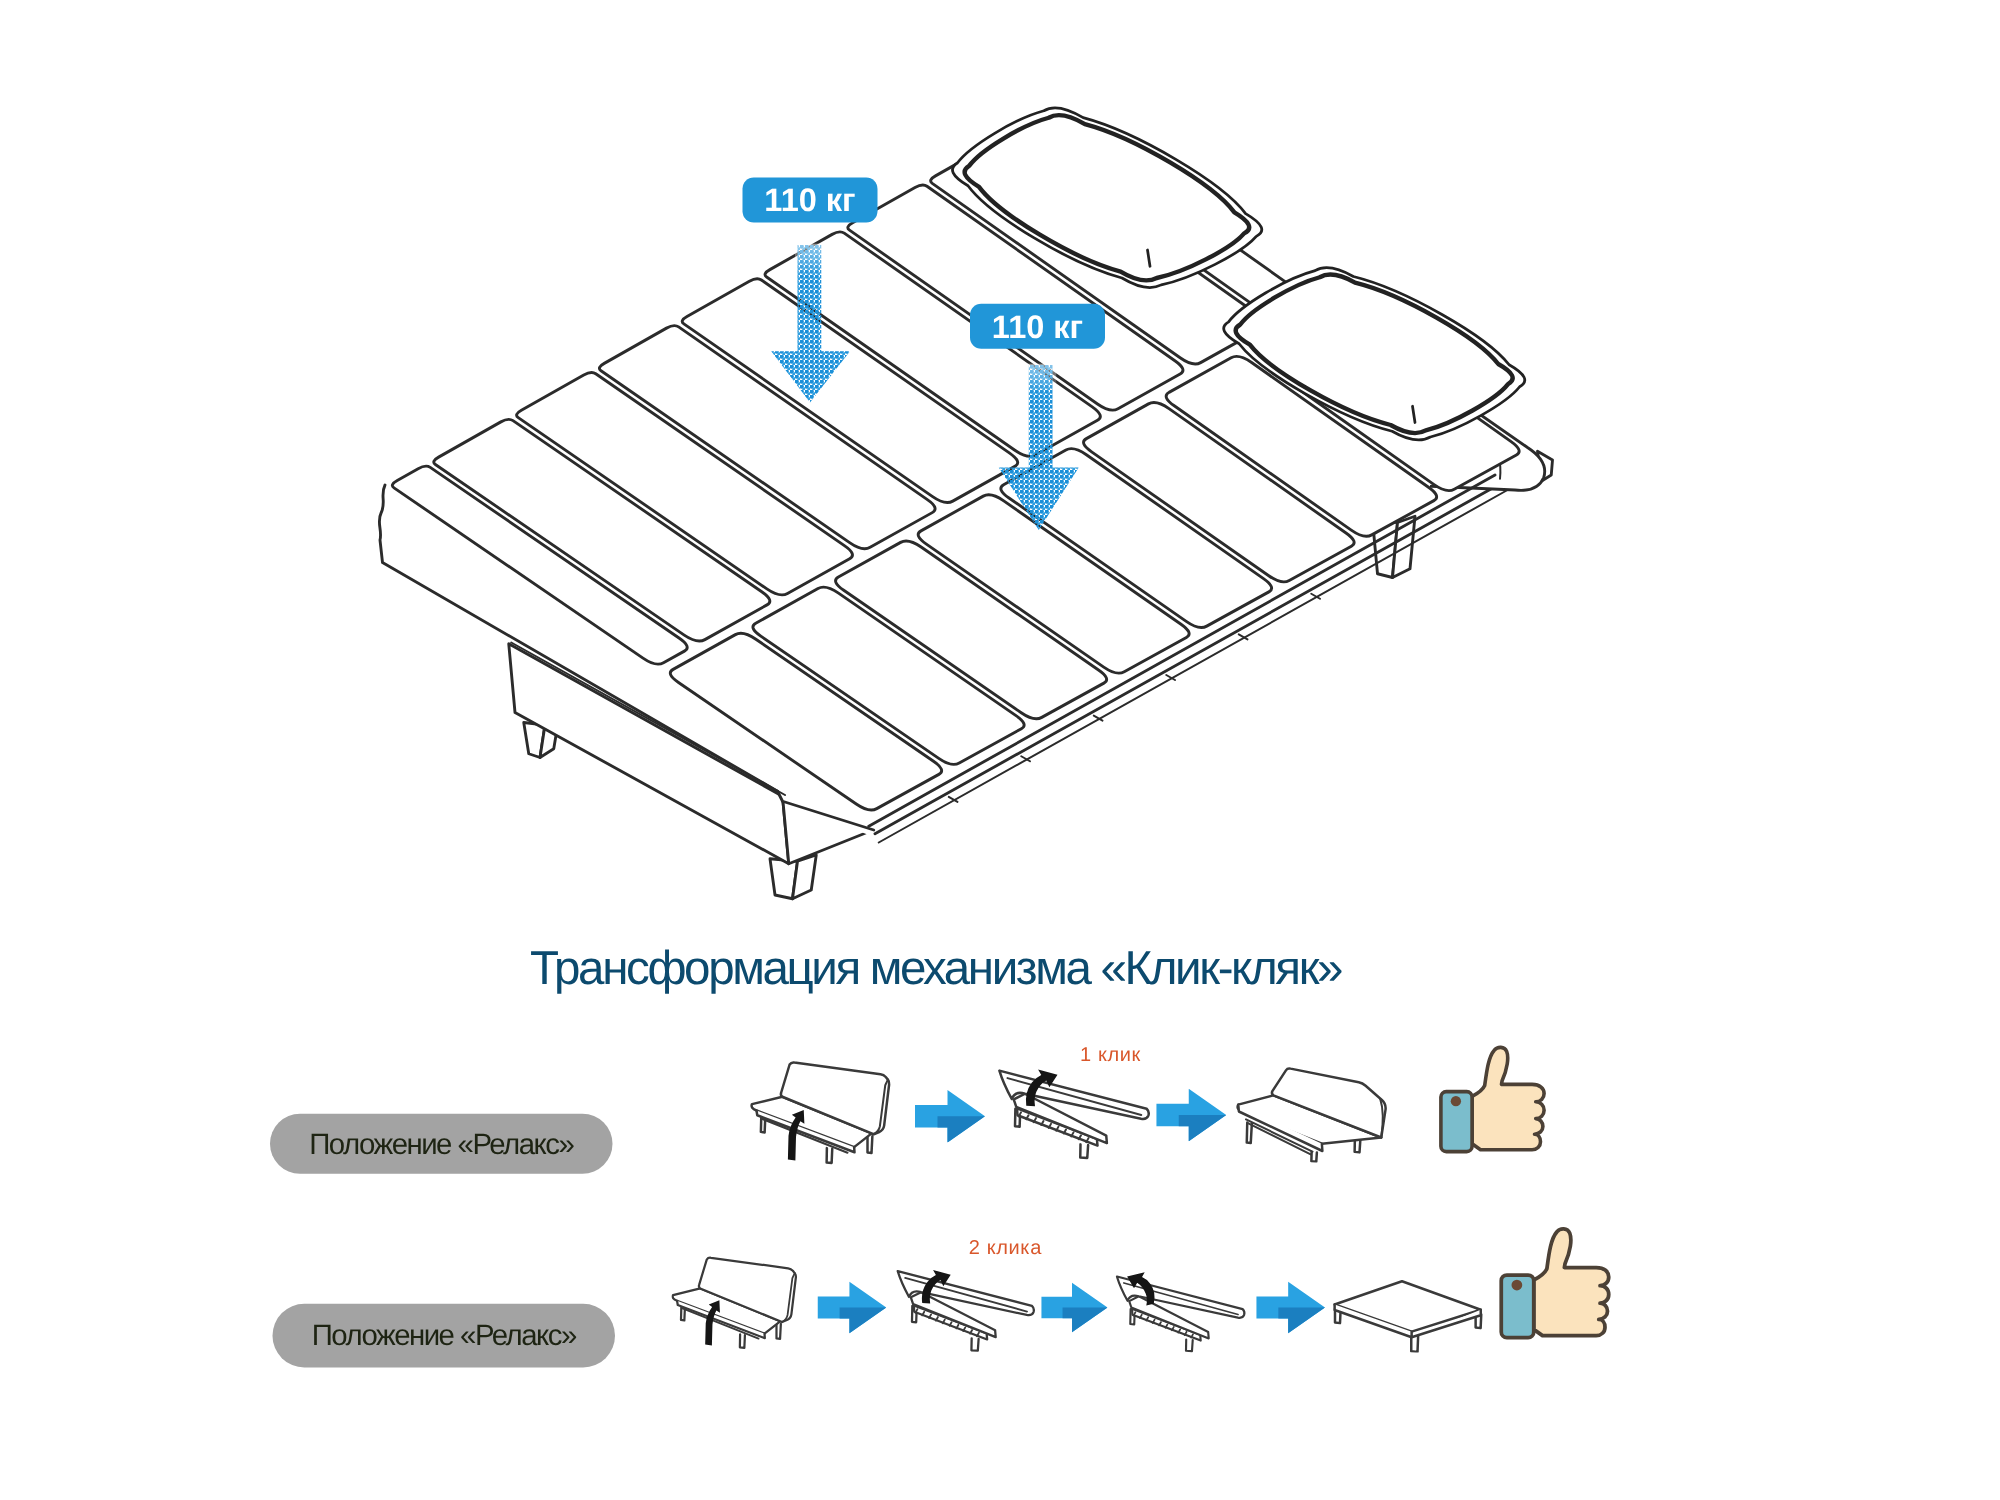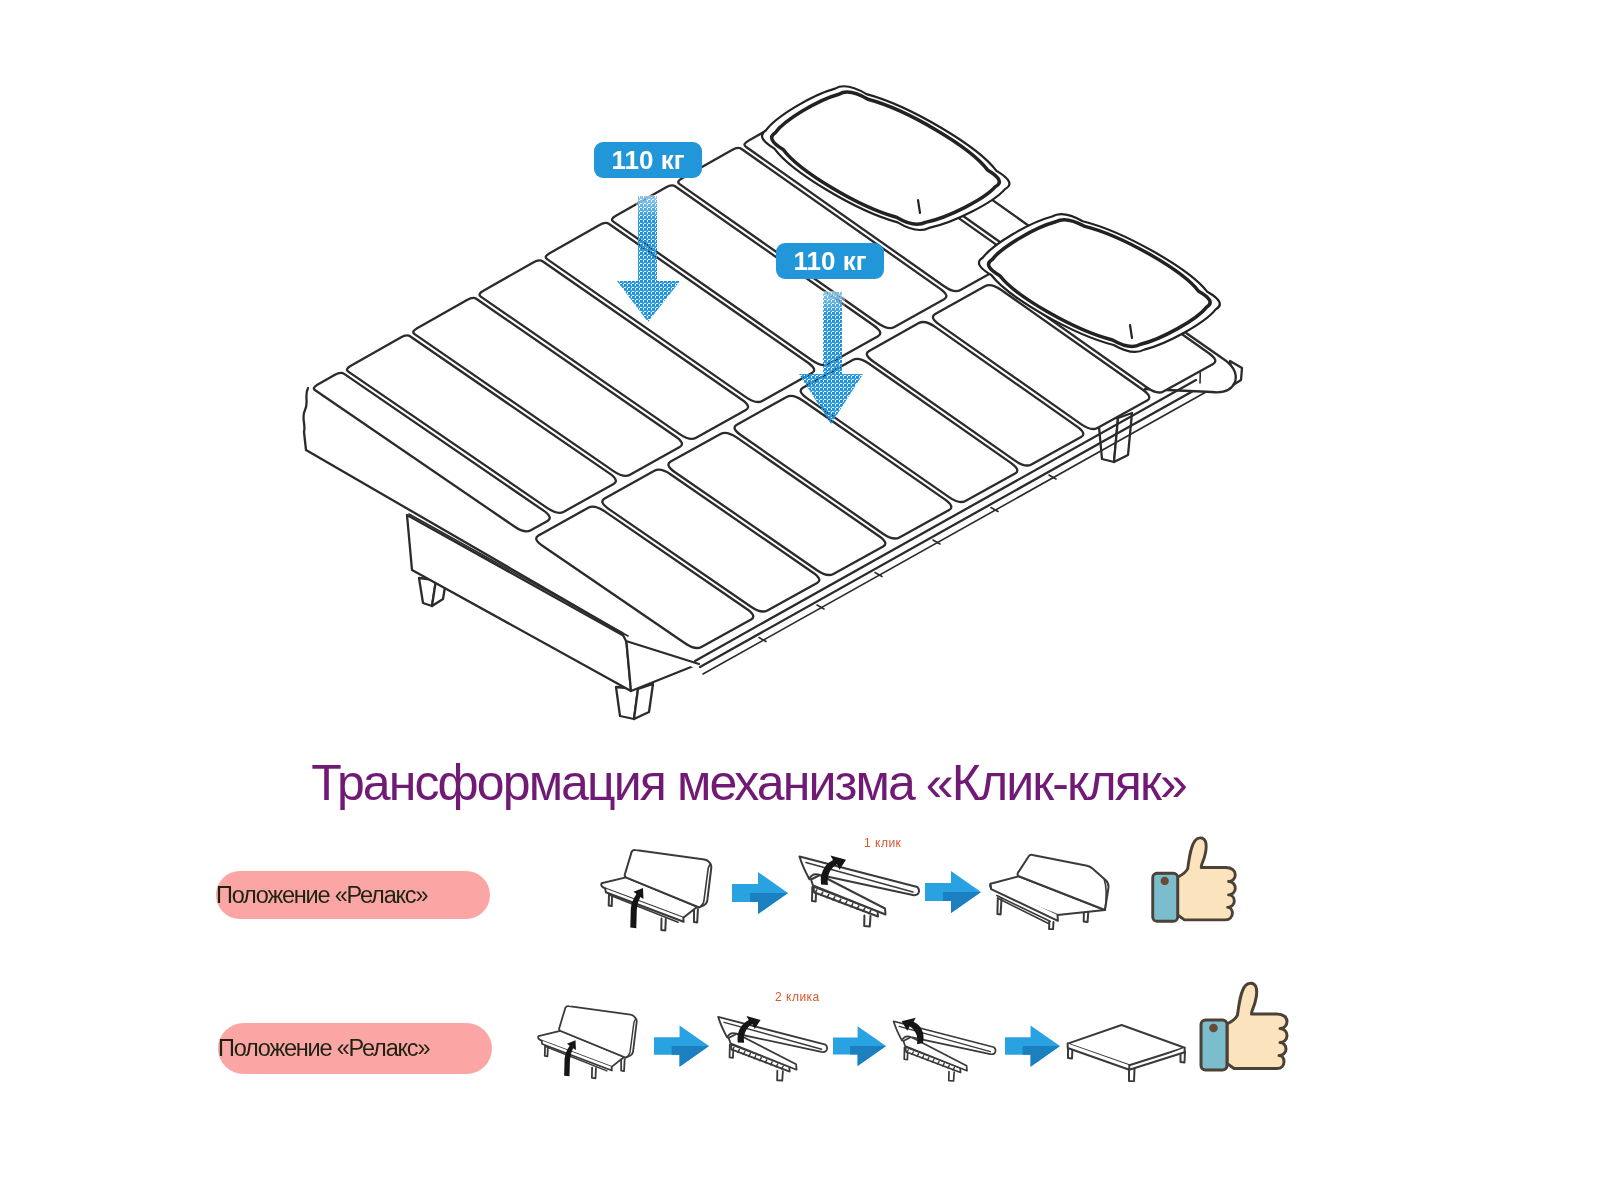--- a/index.html
+++ b/index.html
@@ -1,21 +1,21 @@
 <!DOCTYPE html>
 <html><head><meta charset="utf-8">
 <style>
 html,body{margin:0;padding:0;background:#ffffff;width:1600px;height:1200px;overflow:hidden;}
 *{box-sizing:border-box;font-family:"Liberation Sans",sans-serif;}
 .abs{position:absolute;}
-.title{left:0;top:754px;width:1497px;text-align:center;font-size:50px;color:#701a75;letter-spacing:-1.9px;}
-.pill{background:#fca5a5;border-radius:26px;color:#1e2413;font-size:23.5px;letter-spacing:-1.2px;}
+.title{left:0;top:754px;width:1497px;text-align:center;font-size:38px;color:#0c4a6e;letter-spacing:-1.9px;}
+.pill{background:#a3a3a3;border-radius:26px;color:#1e2413;font-size:23.5px;text-align:center;letter-spacing:-1.2px;margin-top:20px;}
 .pill1{left:216px;top:871px;width:274px;height:48px;line-height:48px;}
 .pill2{left:218px;top:1023px;width:274px;height:51px;line-height:51px;}
-.cap{color:#d9572b;font-size:12px;letter-spacing:0.5px;}
+.cap{color:#d9572b;font-size:16px;letter-spacing:0.5px;}
 </style></head>
 <body>
 <svg width="1600" height="1200" viewBox="0 0 1600 1200" style="position:absolute;left:0;top:0">
 <path d="M 616,687 L 638,689 L 634,719 L 620,716 Z" stroke="#2b2b2b" stroke-width="2.3" fill="white" stroke-linejoin="round" stroke-linecap="round"></path>
     <path d="M 638,689 L 653,684 L 649,712 L 634,719 Z" stroke="#2b2b2b" stroke-width="2.3" fill="white" stroke-linejoin="round" stroke-linecap="round"></path>
 <path d="M 419,578 L 436,580 L 432,606 L 423,603 Z" stroke="#2b2b2b" stroke-width="2.3" fill="white" stroke-linejoin="round" stroke-linecap="round"></path>
     <path d="M 436,580 L 447,575 L 443,599 L 432,606 Z" stroke="#2b2b2b" stroke-width="2.3" fill="white" stroke-linejoin="round" stroke-linecap="round"></path>
 <path d="M 407,515 L 626,637 L 631,691 L 412,570 Z" stroke="#2b2b2b" stroke-width="2.3" fill="white" stroke-linejoin="round" stroke-linecap="round"></path>
 <path d="M 626,637 L 697,609 L 701,663 L 631,691 Z" stroke="#2b2b2b" stroke-width="2.3" fill="white" stroke-linejoin="round" stroke-linecap="round"></path>
 <path d="M 308,388 L 306,450 L 622,633 L 626,641 L 695,668 L 1160,403 L 1150,392 L 856,118 L 838,88 Z" fill="white" stroke="none"></path>

